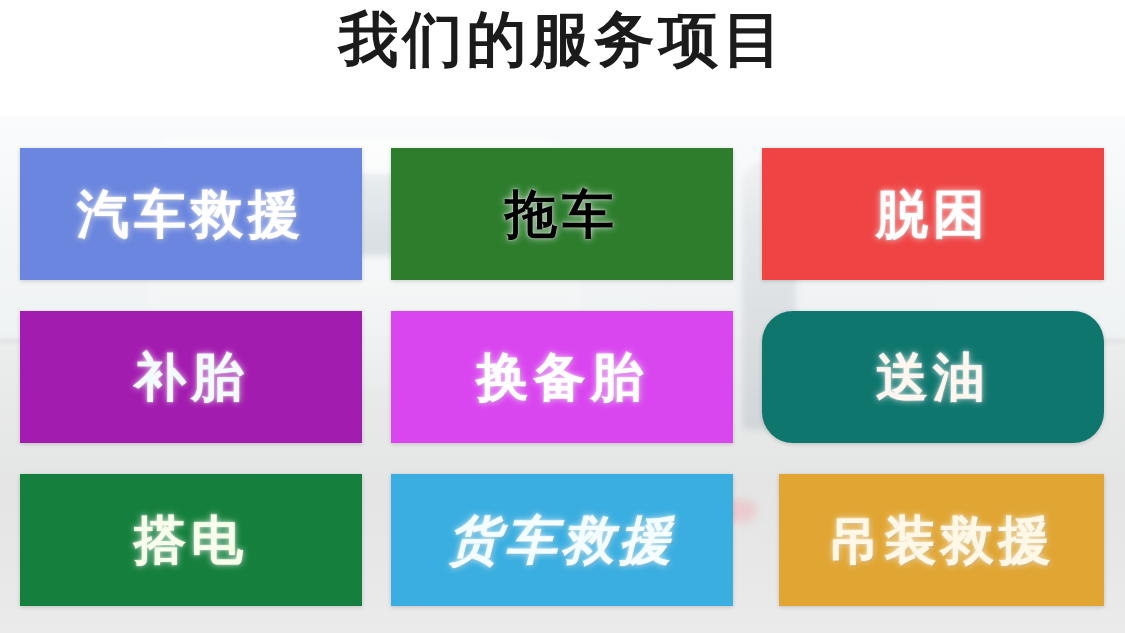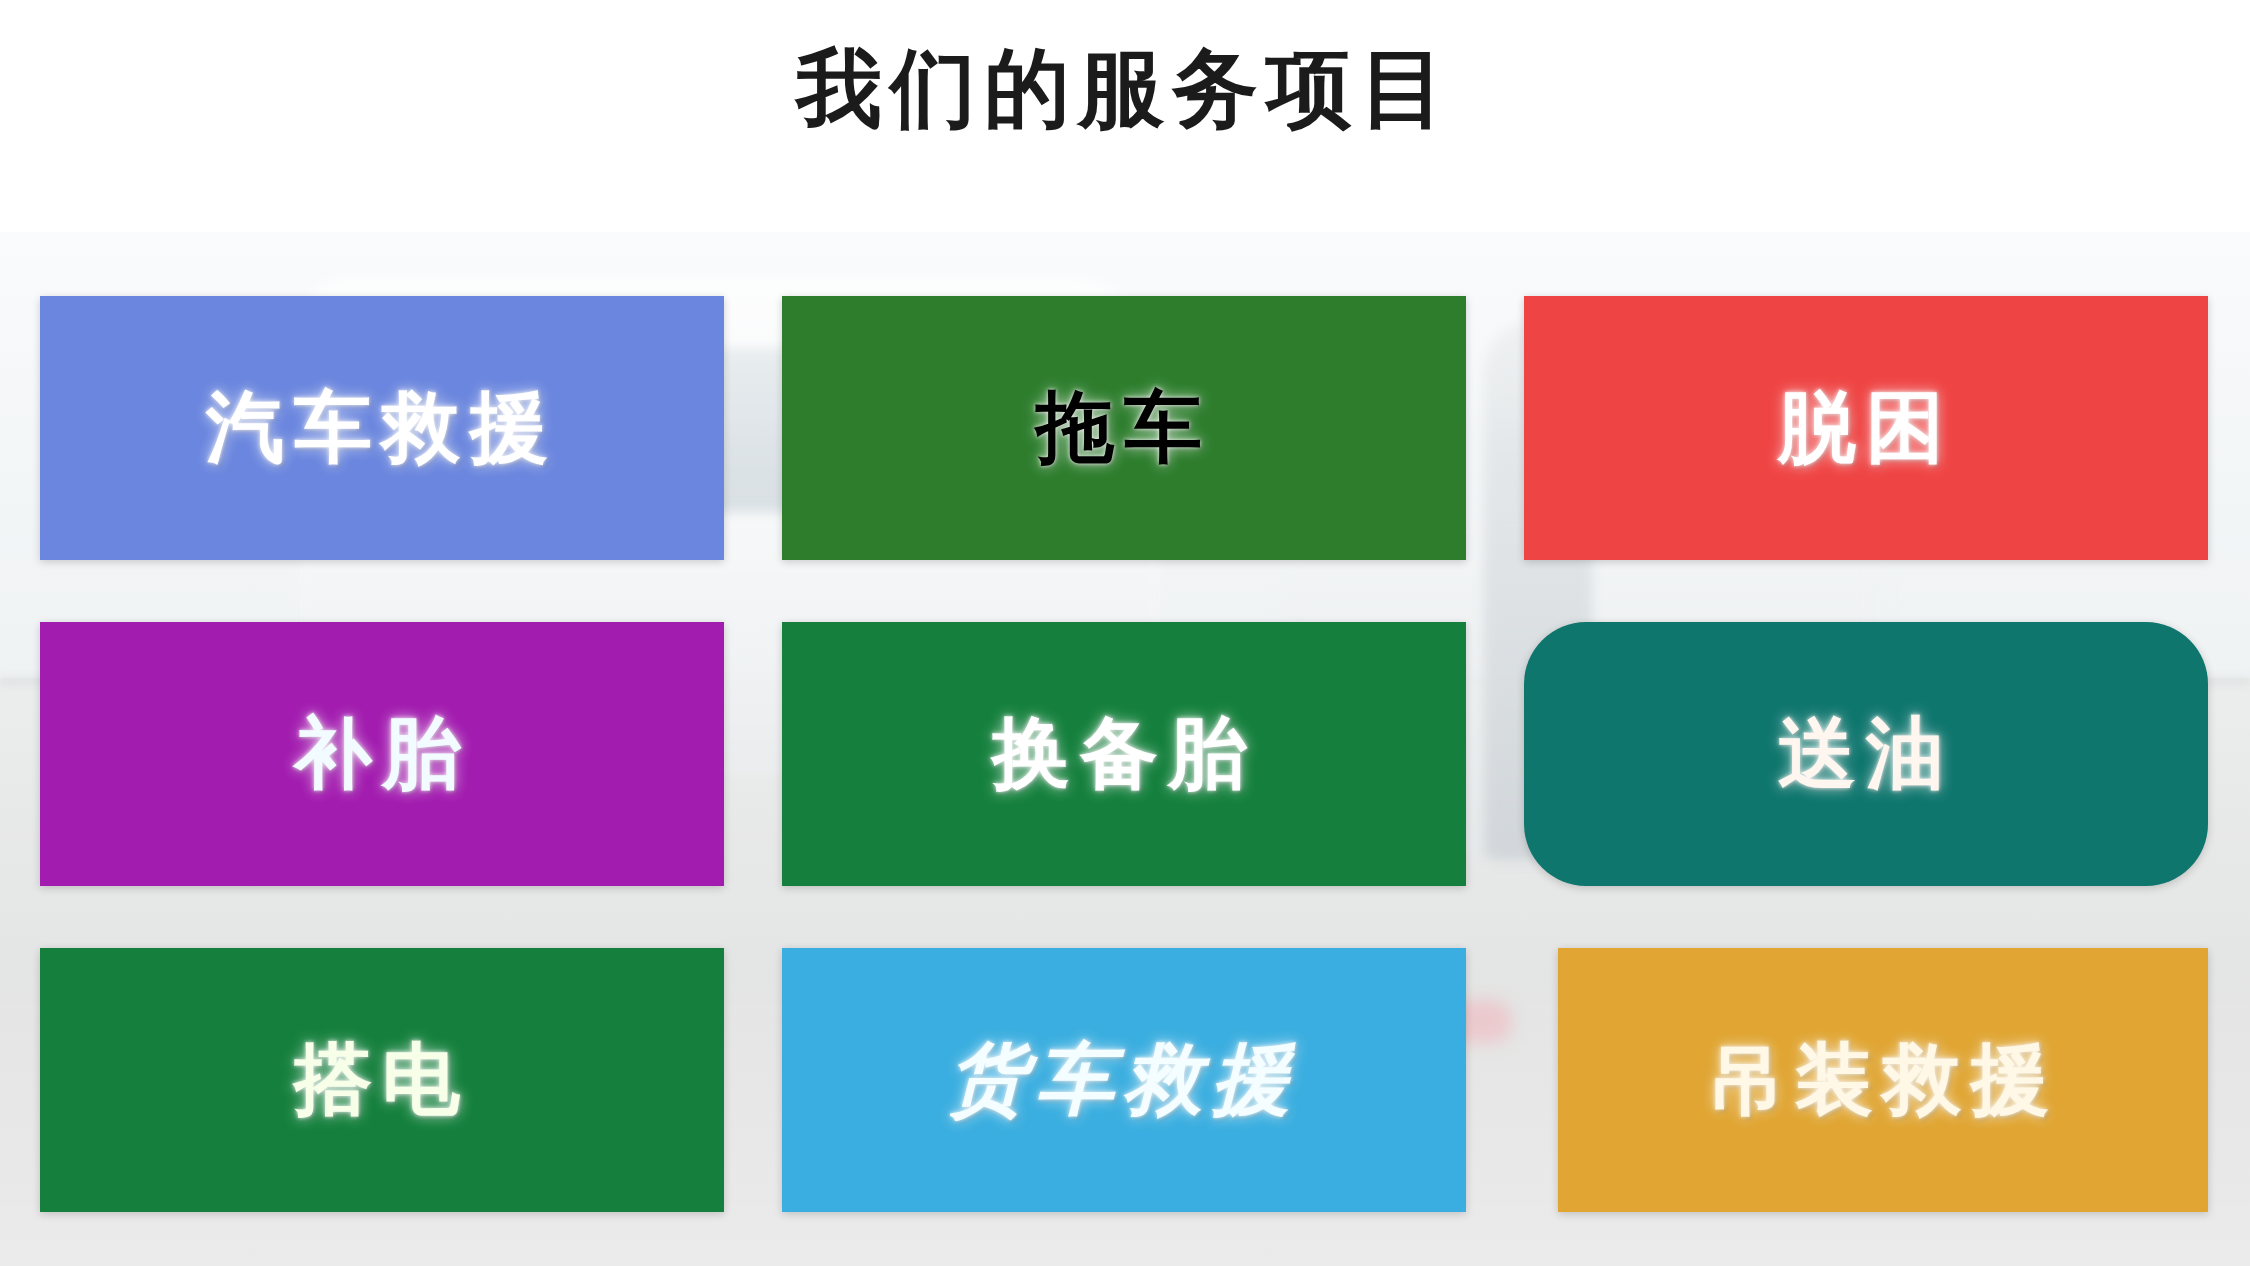--- a/index.html
+++ b/index.html
@@ -94,21 +94,21 @@
     left: 0; top: 0;
     width: 1125px;
     height: 116px;
     z-index: 3;
     background: #ffffff;
     display: flex;
     align-items: center;
     justify-content: center;
   }
   #page-title {
-    font-size: 43px;
+    font-size: 60px;
     font-weight: 700;
     color: #1b1b1b;
     letter-spacing: 4px;
     line-height: 1;
     white-space: nowrap;
     margin-top: 4px;
   }
 
   
   #tile-grid {
@@ -126,21 +126,21 @@
   }
   .tile {
     position: relative;
     display: flex;
     align-items: center;
     justify-content: center;
     box-shadow: 0 1px 4px rgba(0,0,0,0.18);
     overflow: hidden;
   }
   .tile-label {
-    font-size: 39px;
+    font-size: 52px;
     font-weight: 700;
     letter-spacing: 5px;
     line-height: 1;
     text-shadow: 0 0 7px rgba(255,255,255,0.75),
                  0 0 2px rgba(255,255,255,0.9),
                  1px 1px 2px rgba(0,0,0,0.22);
     white-space: nowrap;
     user-select: none;
   }
 </style>
@@ -173,21 +173,21 @@
       </div>
       <div class="tile" style="background: rgb(45, 125, 45);">
         <span class="tile-label" style="color: #000000;">拖车</span>
       </div>
       <div class="tile" style="background: #ef4444;">
         <span class="tile-label" style="color: rgb(255, 255, 255);">脱困</span>
       </div>
       <div class="tile" style="background: #a21caf;">
         <span class="tile-label" style="color: rgb(242, 251, 255);">补胎</span>
       </div>
-      <div class="tile" style="background: #15803d;">
+      <div class="tile" style="background: #d946ef;">
         <span class="tile-label" style="color: rgb(255, 255, 255);">换备胎</span>
       </div>
       <div class="tile" style="background: #0f766e; border-radius: 31px;">
         <span class="tile-label" style="color: rgb(255, 246, 239);">送油</span>
       </div>
       <div class="tile" style="background: #15803d;">
         <span class="tile-label" style="color: rgb(247, 255, 232);">搭电</span>
       </div>
       <div class="tile" style="background: rgb(58, 174, 224); font-style: italic;">
         <span class="tile-label" style="color: rgb(244, 253, 255);">货车救援</span>

